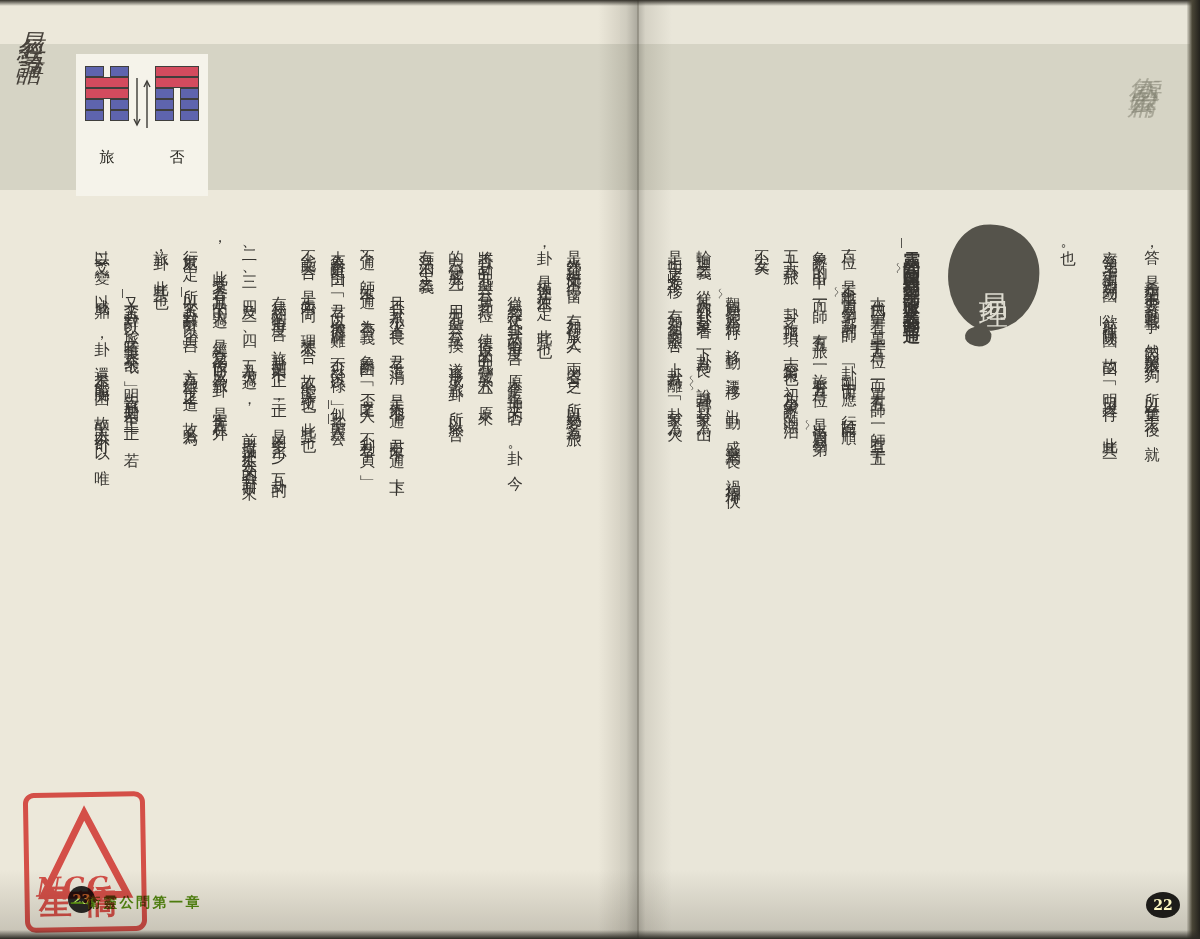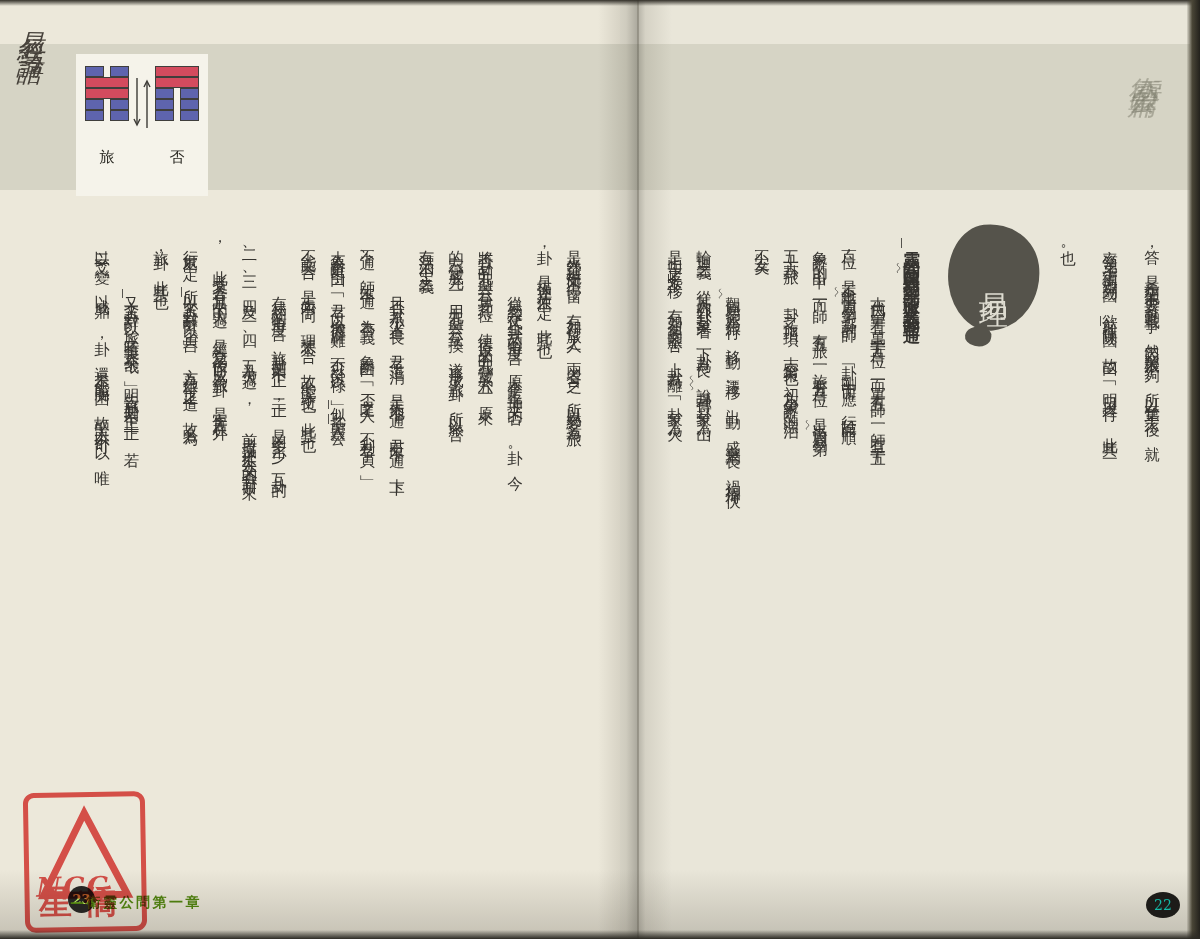--- a/index.html
+++ b/index.html
@@ -71,21 +71,21 @@
             background:linear-gradient(to bottom,#34312a,rgba(52,49,42,0));}
   .edge-right{position:absolute;right:0;top:0;width:13px;height:939px;
             background:linear-gradient(to right,rgba(74,70,55,.1),#4a4637 40%,#23211c);}
   .edge-bottom{position:absolute;left:0;bottom:0;right:0;height:9px;
             background:linear-gradient(to top,#2c2a24,rgba(44,42,36,0));}
   .bottom-shade{position:absolute;left:0;right:0;bottom:0;height:70px;pointer-events:none;
             background:linear-gradient(to top,rgba(55,50,40,.22),rgba(55,50,40,0));}
 
   
   .pagenum-right{position:absolute;left:1146px;top:892px;width:34px;height:26px;background:#1d1c19;
-            border-radius:50%;color:#14b8a6;font-size:14px;font-weight:normal;display:flex;
+            border-radius:50%;color:#fef9c3;font-size:14px;font-weight:bold;display:flex;
             align-items:center;justify-content:center;z-index:2;}
   .pagenum-left{position:absolute;left:36px;top:886px;width:27px;height:27px;background:#262522;
             border-radius:50%;color:#bef264;font-size:13px;font-weight:bold;display:flex;
             align-items:center;justify-content:center;z-index:2;margin-left:32px;}
   .footer-left{position:absolute;left:70px;top:894px;font-size:14px;font-weight:600;
             letter-spacing:2.5px;color:#4d7c0f;z-index:2;}
 
   
   .stamp{position:absolute;left:24px;top:792px;width:112px;height:130px;border:5px solid var(--stamp);
          border-radius:11px;z-index:5;mix-blend-mode:multiply;opacity:.88;transform:rotate(-1deg);}

